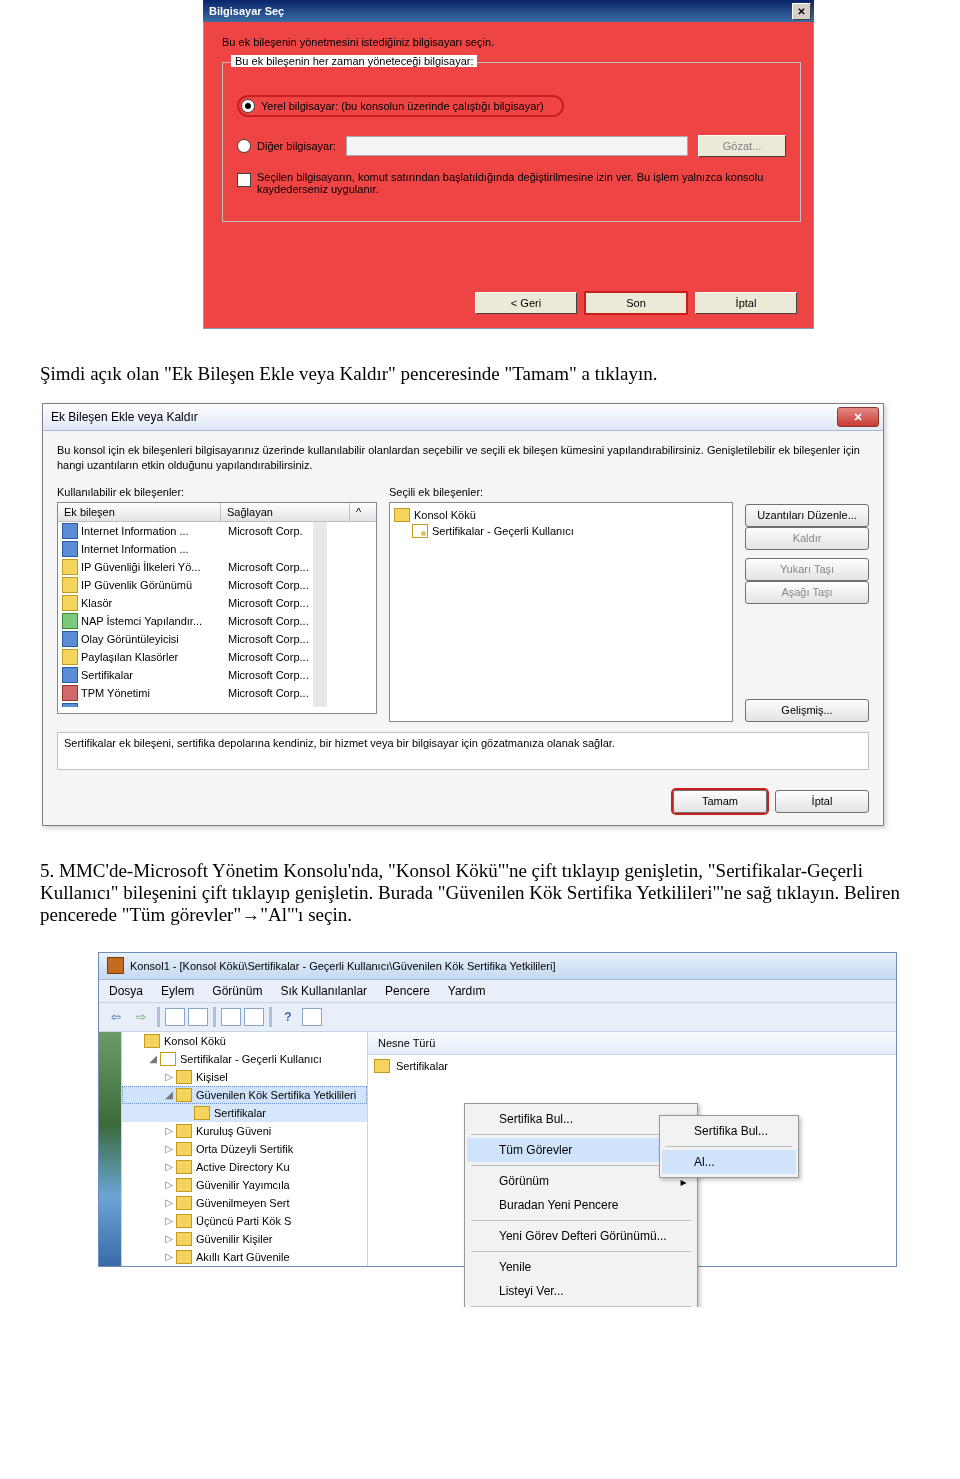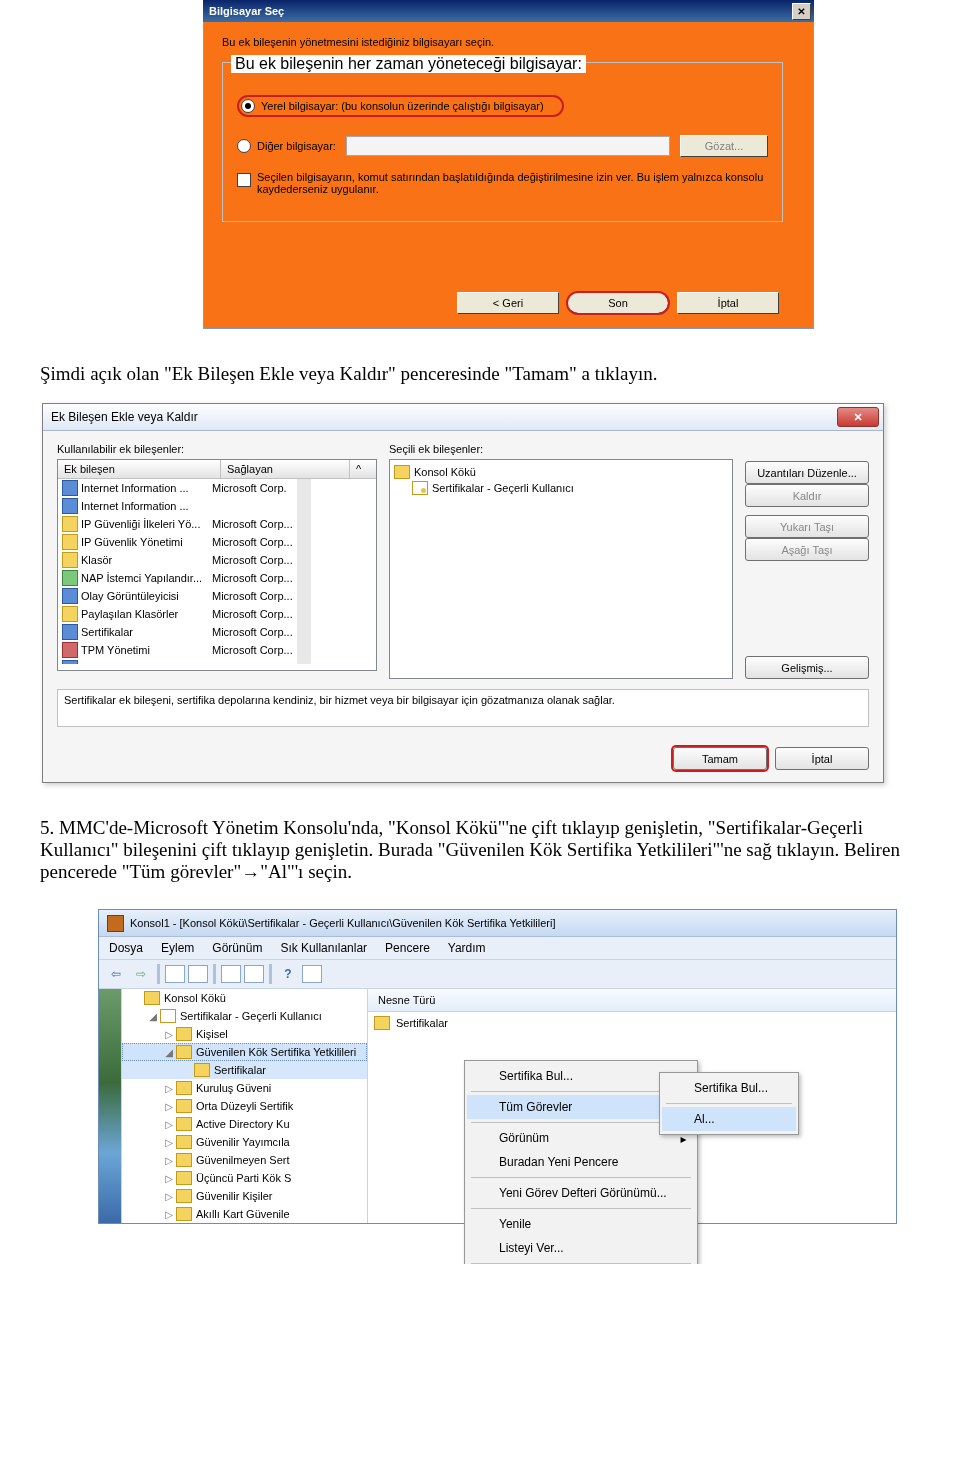--- a/index.html
+++ b/index.html
@@ -13,38 +13,38 @@
     --red:#c81e1e;
   }
   html,body{margin:0;padding:0;font-family:Tahoma,Arial,sans-serif;color:var(--text);background:#fff;}
   body{width:960px;padding-bottom:40px;}
   .doc-text{font-family:"Times New Roman",serif;font-size:19px;margin:34px 0 18px 0;padding:0 40px;}
   
   .dlg1-wrap{margin-left:203px;width:611px;}
   .titlebar{background:linear-gradient(to bottom,#0a246a,#3b6ea5);height:22px;display:flex;align-items:center;justify-content:space-between;padding:0 3px 0 6px;}
   .titlebar .title{color:#fff;font-size:11px;font-weight:bold;}
   .closebtn{width:17px;height:15px;background:#d4d0c8;border:1px solid #fff;border-right-color:#404040;border-bottom-color:#404040;display:flex;align-items:center;justify-content:center;font-size:10px;font-weight:bold;color:#000;}
-  .dlg1-body{background:#f97316;border:1px solid #7f9db9;border-top:none;padding:14px 30px 10px 18px;font-size:11px;}
+  .dlg1-body{background:#ef4444;border:1px solid #7f9db9;border-top:none;padding:14px 12px 10px 18px;font-size:11px;}
   .dlg1-instr{margin-bottom:14px;}
   .fieldset{border:1px solid #c0c0c0;position:relative;padding:14px 12px 26px 12px;margin-bottom:10px;}
-  .fieldset .legend{position:absolute;top:-8px;left:8px;background:#fff;padding:0 4px;font-size:16px;}
+  .fieldset .legend{position:absolute;top:-8px;left:8px;background:#fff;padding:0 4px;font-size:11px;}
   .radio-row{display:flex;align-items:center;margin:18px 2px;}
   .radio-row.circled{border:2px solid var(--red);border-radius:14px;padding:2px 18px 2px 2px;width:fit-content;}
   .radio{width:12px;height:12px;border:1px solid #404040;border-radius:50%;background:#fff;margin-right:6px;display:flex;align-items:center;justify-content:center;}
   .radio .dot{width:6px;height:6px;border-radius:50%;background:#000;}
   .row2{display:flex;align-items:center;margin:10px 2px 8px 2px;gap:10px;}
   .txtbox{border:1px solid #a7a6aa;background:#fff;height:18px;flex:1;}
   .txtbox.disabled{background:#f4f4f4;}
   .btn{background:var(--win-face);border:1px solid #fff;border-right-color:#404040;border-bottom-color:#404040;height:20px;padding:0 12px;font-size:11px;display:inline-flex;align-items:center;justify-content:center;min-width:62px;}
   .btn.disabled{color:#808080;}
   .chk-row{display:flex;align-items:flex-start;margin:14px 2px 0 2px;}
   .chkbox{width:12px;height:12px;border:1px solid #404040;background:#fff;margin-right:6px;margin-top:2px;flex-shrink:0;}
   .dlg1-buttons{display:flex;justify-content:flex-end;gap:8px;padding:60px 4px 4px 4px;}
   .dlg1-buttons .btn{min-width:76px;}
-  .btn.circled{outline:2px solid var(--red);outline-offset:-1px;border-radius:11px;}
+  .btn.circled{outline:2px solid var(--red);outline-offset:-1px;border-radius:0;}
   
   .dlg2-wrap{margin:10px 0 0 42px;width:840px;border:1px solid #7f7f7f;box-shadow:2px 2px 5px rgba(0,0,0,.2);}
   .titlebar7{height:26px;background:linear-gradient(to bottom,#fdfdff,#dfe8f6);display:flex;align-items:center;justify-content:space-between;padding:0 4px 0 8px;border-bottom:1px solid #aab8cf;}
   .titlebar7 .title{font-size:12px;color:#000;}
   .closebtn7{width:40px;height:18px;background:linear-gradient(to bottom,#e48a85,#c83a32);border:1px solid #8a3530;border-radius:3px;color:#fff;display:flex;align-items:center;justify-content:center;font-size:11px;font-weight:bold;}
   .dlg2-body{background:#f5f5f5;padding:12px 14px 12px 14px;font-size:11px;}
   .dlg2-instr{margin-bottom:12px;line-height:1.4;}
   .dlg2-columns{display:flex;gap:12px;}
   .col-left{width:320px;}
   .col-mid{width:56px;display:flex;align-items:center;justify-content:center;}
@@ -57,21 +57,21 @@
   .lb-head div{padding:3px 6px;border-right:1px solid #c0c0c0;}
   .lb-head .c1{width:150px;}
   .lb-head .c2{flex:1;}
   .lb-head .c3{width:14px;border-right:none;}
   .lb-rows{height:185px;overflow:hidden;}
   .lb-row{display:flex;padding:1px 4px;}
   .lb-row .ico{width:14px;height:14px;margin-right:3px;background:#5b8dd6;border:1px solid #2a5aa0;flex-shrink:0;}
   .lb-row .ico.y{background:#f4d35e;border-color:#c49a1a;}
   .lb-row .ico.g{background:#7cc97c;border-color:#3b8a3b;}
   .lb-row .ico.r{background:#d06a6a;border-color:#a03030;}
-  .lb-row .c1{width:150px;white-space:nowrap;overflow:hidden;display:flex;align-items:center;}
+  .lb-row .c1{width:166px;white-space:nowrap;overflow:hidden;display:flex;align-items:center;}
   .lb-row .c2{flex:1;white-space:nowrap;overflow:hidden;display:flex;align-items:center;}
   .scrollbar-r{width:14px;background:#e8e8e8;}
   .lb-rows-wrap{display:flex;}
   .btn7{background:linear-gradient(to bottom,#fdfdfd,#e3e3e3);border:1px solid #707070;border-radius:3px;height:21px;font-size:11px;display:flex;align-items:center;justify-content:center;padding:0 8px;min-width:50px;}
   .btn7.disabled{color:#888;}
   .btn7.circled{box-shadow:0 0 0 2px var(--red);}
   .tree-row{display:flex;align-items:center;padding:1px 0;}
   .tree-row .fold{width:14px;height:12px;background:#f4d35e;border:1px solid #c49a1a;margin-right:4px;flex-shrink:0;}
   .tree-row .cert{width:14px;height:12px;background:#fff;border:1px solid #c49a1a;margin-right:4px;flex-shrink:0;position:relative;}
   .tree-row .cert:after{content:"";position:absolute;right:1px;bottom:1px;width:5px;height:5px;background:#e6c34a;border-radius:50%;}
@@ -158,20 +158,21 @@
 </div>
 
 <div class="doc-text">Şimdi açık olan "Ek Bileşen Ekle veya Kaldır" penceresinde "Tamam" a tıklayın.</div>
 
 <div class="dlg2-wrap">
   <div class="titlebar7">
     <span class="title">Ek Bileşen Ekle veya Kaldır</span>
     <span class="closebtn7">✕</span>
   </div>
   <div class="dlg2-body">
+    <div class="dlg2-instr">Bu konsol için ek bileşenleri bilgisayarınız üzerinde kullanılabilir olanlardan seçebilir ve seçili ek bileşen kümesini yapılandırabilirsiniz. Genişletilebilir ek bileşenler için hangi uzantıların etkin olduğunu yapılandırabilirsiniz.</div>
     <div class="dlg2-columns">
       <div class="col-left">
         <div class="lbl">Kullanılabilir ek bileşenler:</div>
         <div class="listbox">
           <div class="lb-head">
             <div class="c1">Ek bileşen</div>
             <div class="c2">Sağlayan</div>
             <div class="c3">^</div>
           </div>
           <div class="lb-rows-wrap">
@@ -193,21 +194,21 @@
                 <div class="lb-row">
                   <div class="c1">
                     <span class="ico y"></span>
                     <span>IP Güvenliği İlkeleri Yö...</span>
                   </div>
                   <div class="c2">Microsoft Corp...</div>
                 </div>
                 <div class="lb-row">
                   <div class="c1">
                     <span class="ico y"></span>
-                    <span>IP Güvenlik Yönetimi</span>
+                    <span>IP Güvenlik Görünümü</span>
                   </div>
                   <div class="c2">Microsoft Corp...</div>
                 </div>
                 <div class="lb-row">
                   <div class="c1">
                     <span class="ico y"></span>
                     <span>Klasör</span>
                   </div>
                   <div class="c2">Microsoft Corp...</div>
                 </div>

